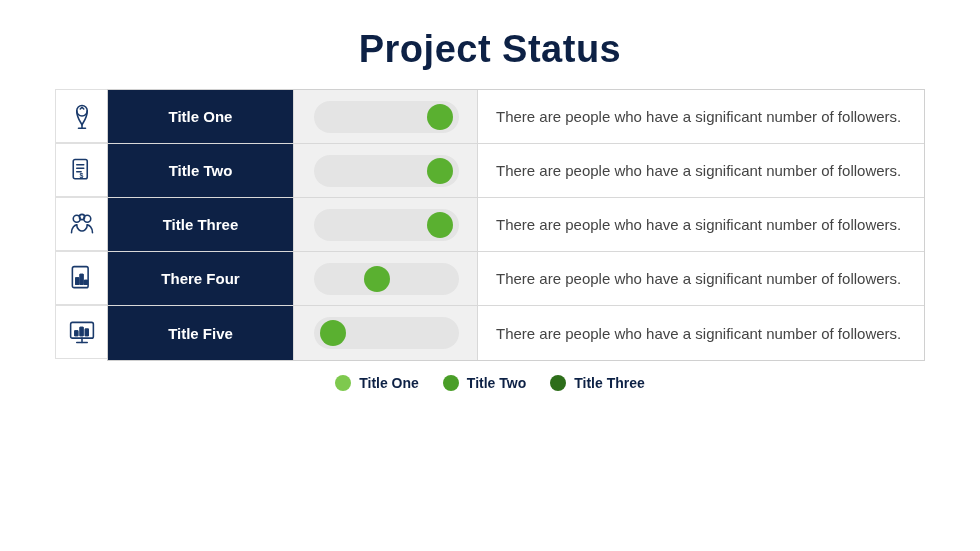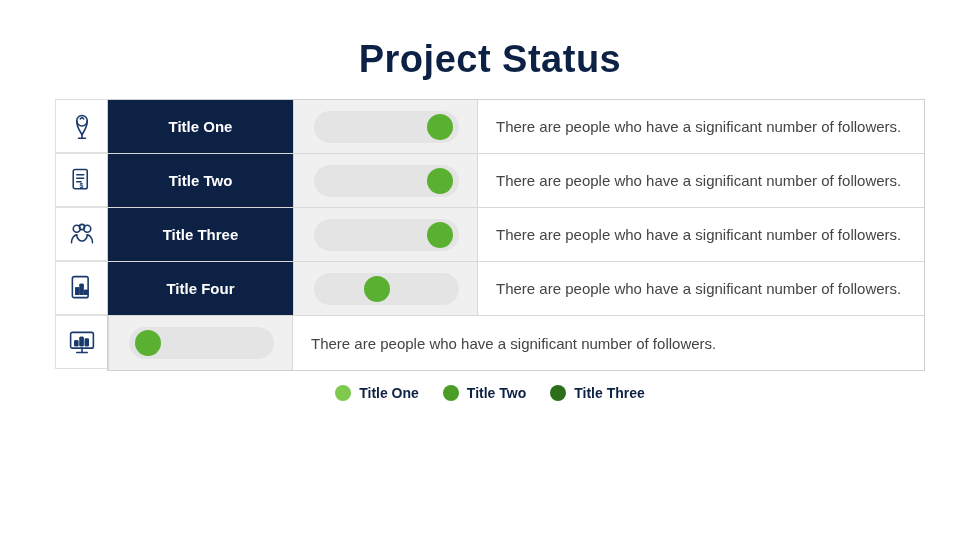--- a/index.html
+++ b/index.html
@@ -11,21 +11,21 @@
       display: flex;
       flex-direction: column;
       align-items: center;
       overflow: hidden;
     }
 
     .page-title {
       font-size: 38px;
       font-weight: 900;
       color: #0d2145;
-      margin-top: 38px;
+      margin-top: 28px;
       margin-bottom: 18px;
       letter-spacing: 0.5px;
     }
 
     .main-content {
       display: flex;
       flex-direction: row;
       align-items: stretch;
       width: 870px;
     }
@@ -251,30 +251,31 @@
       <div class="title-cell">Title Three</div>
       <div class="toggle-cell">
         <div class="toggle-track">
           <div class="toggle-dot dot-pos-3"></div>
         </div>
       </div>
       <div class="desc-cell">There are people who have a significant number of followers.</div>
     </div>
 
     <div class="table-row">
-      <div class="title-cell">Title Four</div>
+      <div class="title-cell">There Four</div>
       <div class="toggle-cell">
         <div class="toggle-track">
           <div class="toggle-dot dot-pos-4"></div>
         </div>
       </div>
       <div class="desc-cell">There are people who have a significant number of followers.</div>
     </div>
 
     <div class="table-row">
+      <div class="title-cell">Title Five</div>
       <div class="toggle-cell">
         <div class="toggle-track">
           <div class="toggle-dot dot-pos-5"></div>
         </div>
       </div>
       <div class="desc-cell">There are people who have a significant number of followers.</div>
     </div>
 
   </div>
 </div>

